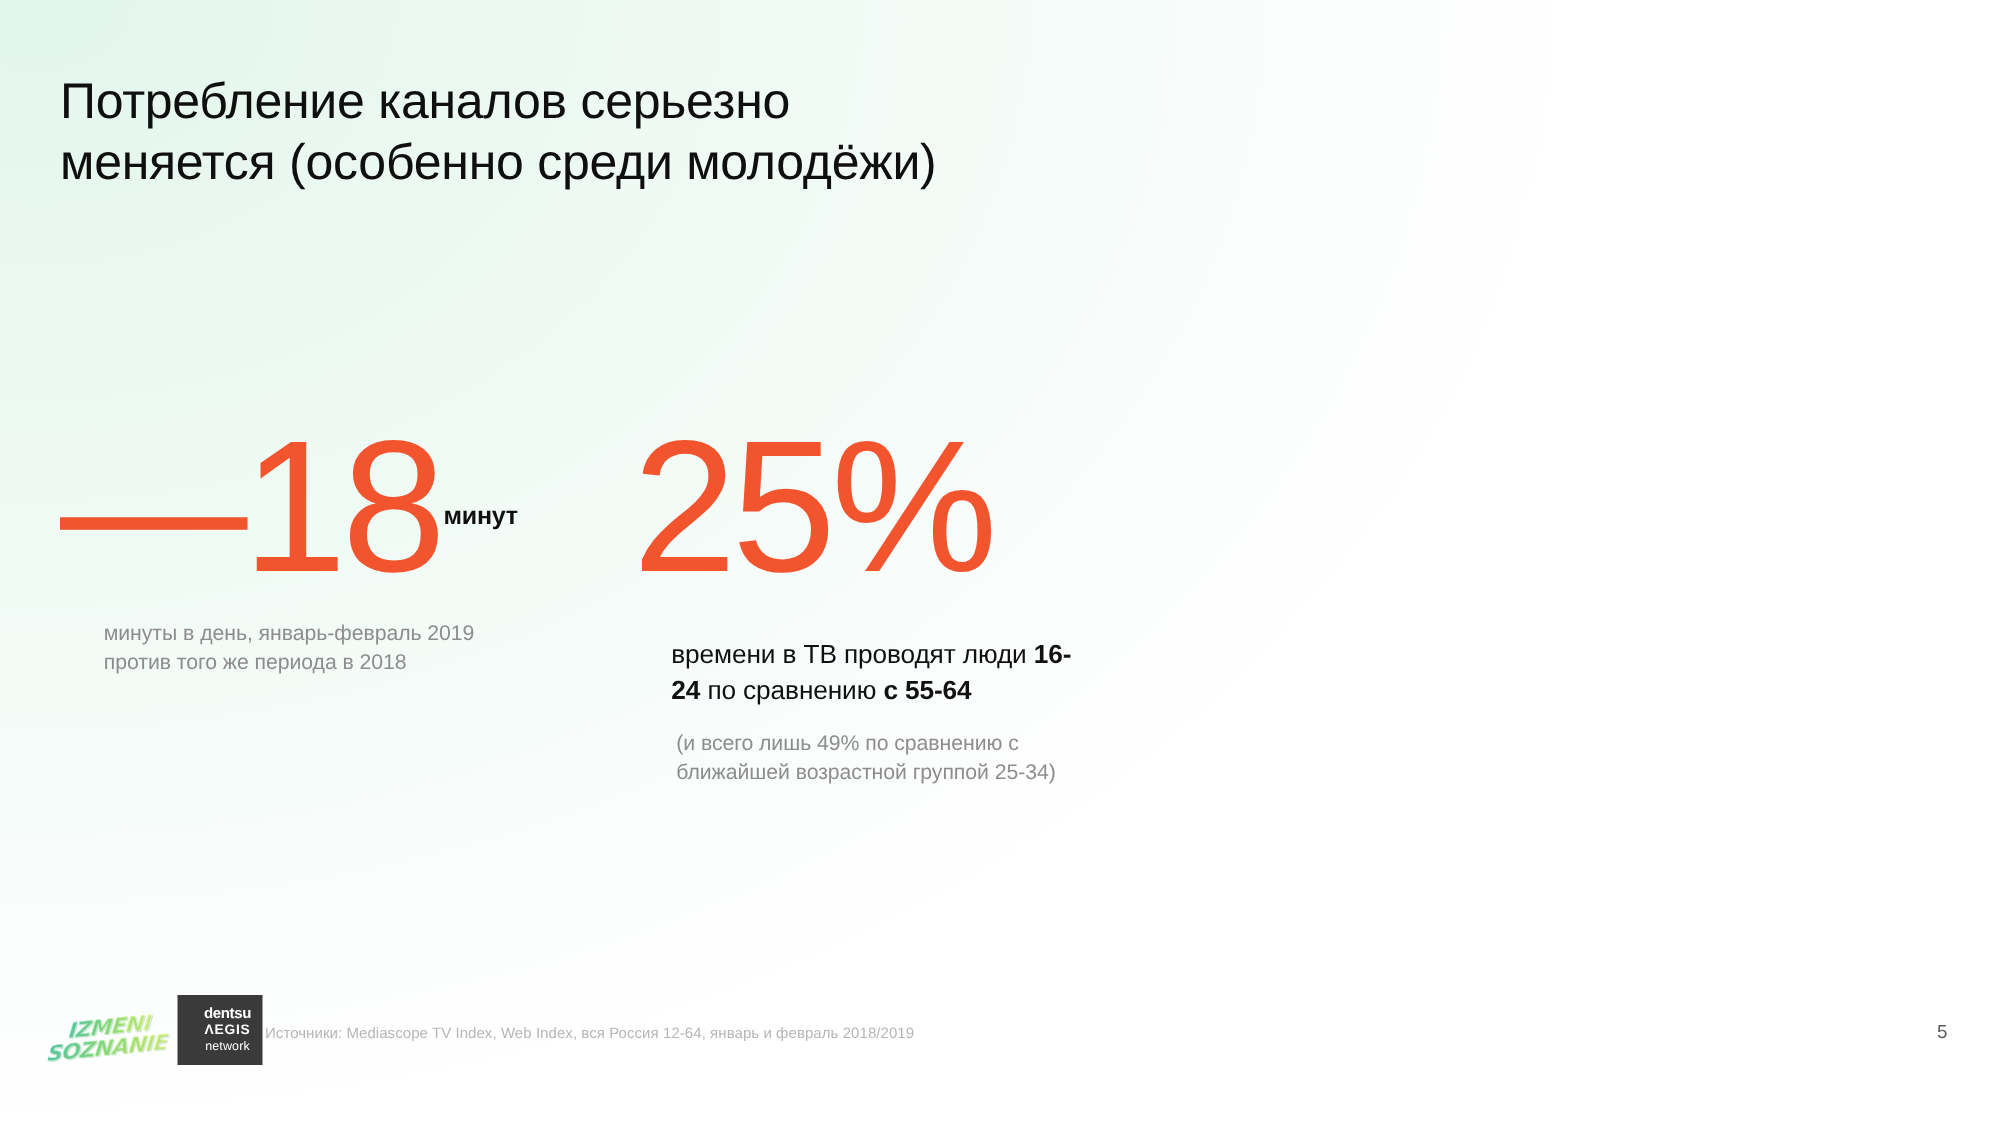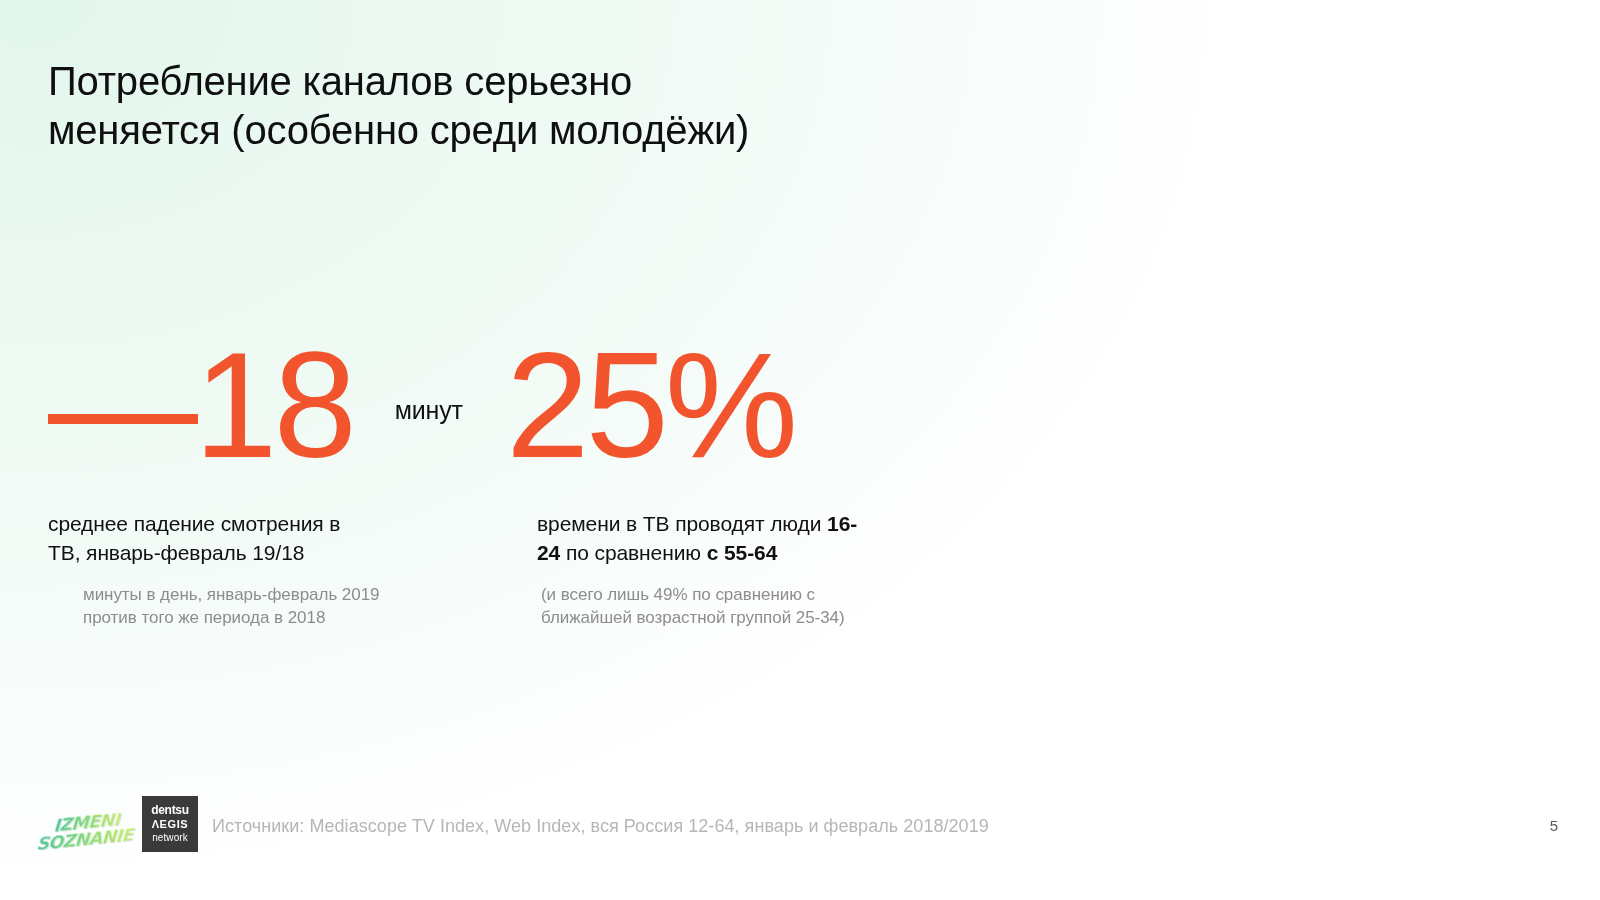--- a/index.html
+++ b/index.html
@@ -55,34 +55,33 @@
   }
   .stat-0 { left: 48px; }
   .stat-1 { left: 506px; }
   .stat-2 { left: 948px; }
 
   .stat-figure {
     height: 150px;
     display: flex;
     align-items: baseline;
     color: #f2542d;
-    gap: 40px;
   }
   .stat-value {
     font-size: 150px;
     line-height: 150px;
     font-weight: 400;
     letter-spacing: -4px;
     color: #f2542d;
     white-space: nowrap;
   }
   .stat-unit {
-    font-size: 25px;
+    font-size: 20px;
     line-height: 27px;
-    font-weight: 400;
+    font-weight: 700;
     color: #111111;
     letter-spacing: -0.2px;
     margin-left: 2px;
     position: relative;
     top: -38px;
   }
   .stat-unit:empty { display: none; }
 
   .stat-caption {
     margin-top: 30px;
@@ -154,20 +153,21 @@
     left: 142px;
     top: 6px;
     width: 56px;
     height: 56px;
     background: #3a3a3a;
     display: flex;
     flex-direction: column;
     justify-content: center;
     align-items: center;
     gap: 1px;
+    padding-left: 12px;
   }
   .logo-dentsu .ld-1 {
     color: #ffffff;
     font-size: 12px;
     line-height: 13px;
     font-weight: 700;
     letter-spacing: -0.3px;
   }
   .logo-dentsu .ld-2 {
     color: #ffffff;
@@ -181,21 +181,21 @@
     font-size: 10px;
     line-height: 12px;
     font-weight: 400;
     letter-spacing: 0.1px;
   }
 
   .sources {
     position: absolute;
     left: 212px;
     top: 28px;
-    font-size: 18px;
+    font-size: 12px;
     line-height: 16px;
     color: #b6b6b6;
     letter-spacing: 0.05px;
   }
 
   .page-number {
     position: absolute;
     right: 42px;
     top: 27px;
     font-size: 15px;
@@ -211,21 +211,20 @@
   <h1 class="slide-title">Потребление каналов серьезно
 меняется (особенно среди молодёжи)</h1>
 
   <div class="stats">
 
     <div class="stat stat-0">
       <div class="stat-figure">
         <span class="stat-value">—18</span>
         <span class="stat-unit">минут</span>
       </div>
-      <div class="stat-caption">среднее падение смотрения в ТВ, январь-февраль 19/18</div>
       <div class="stat-note">минуты в день, январь-февраль 2019 против того же периода в 2018</div>
     </div>
 
     <div class="stat stat-1">
       <div class="stat-figure">
         <span class="stat-value">25%</span>
 
       </div>
       <div class="stat-caption">времени в ТВ проводят люди <b>16-24</b> по сравнению <b>с 55-64</b></div>
       <div class="stat-note">(и всего лишь 49% по сравнению с ближайшей возрастной группой 25-34)</div>

